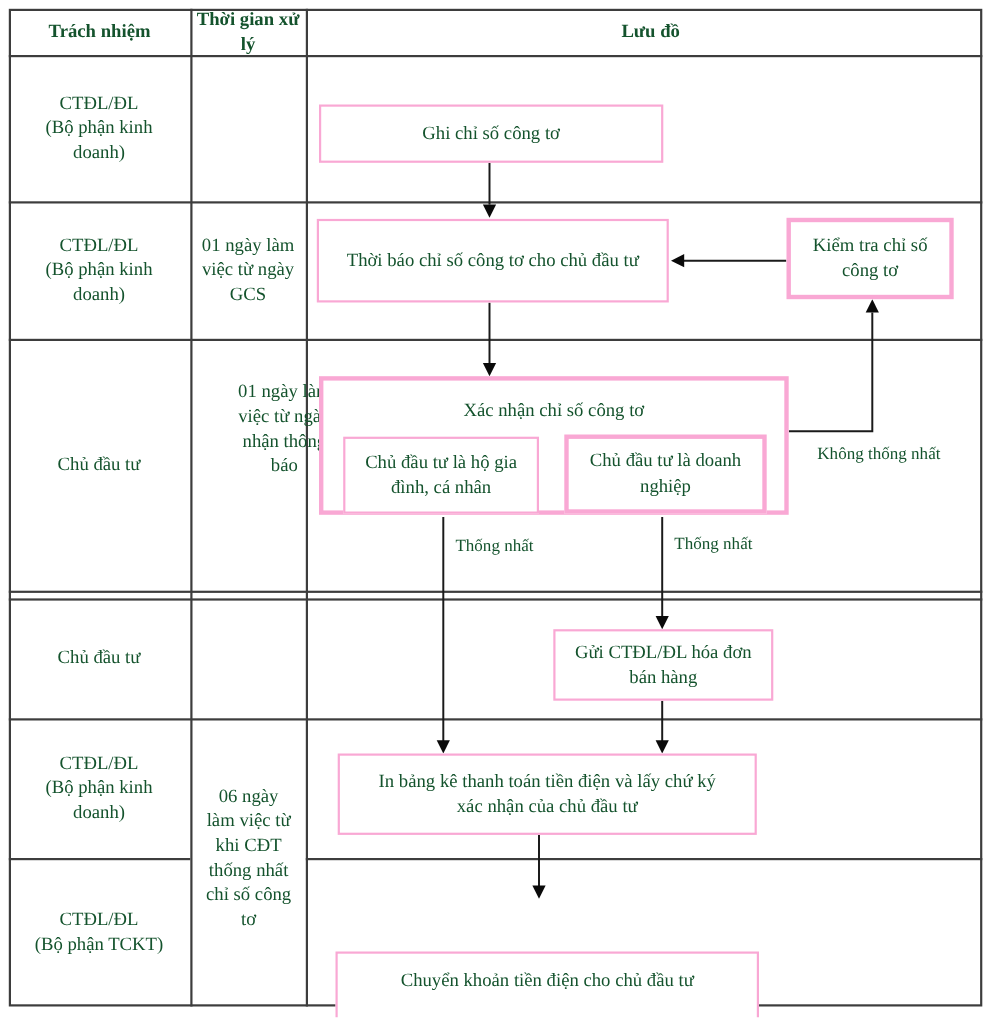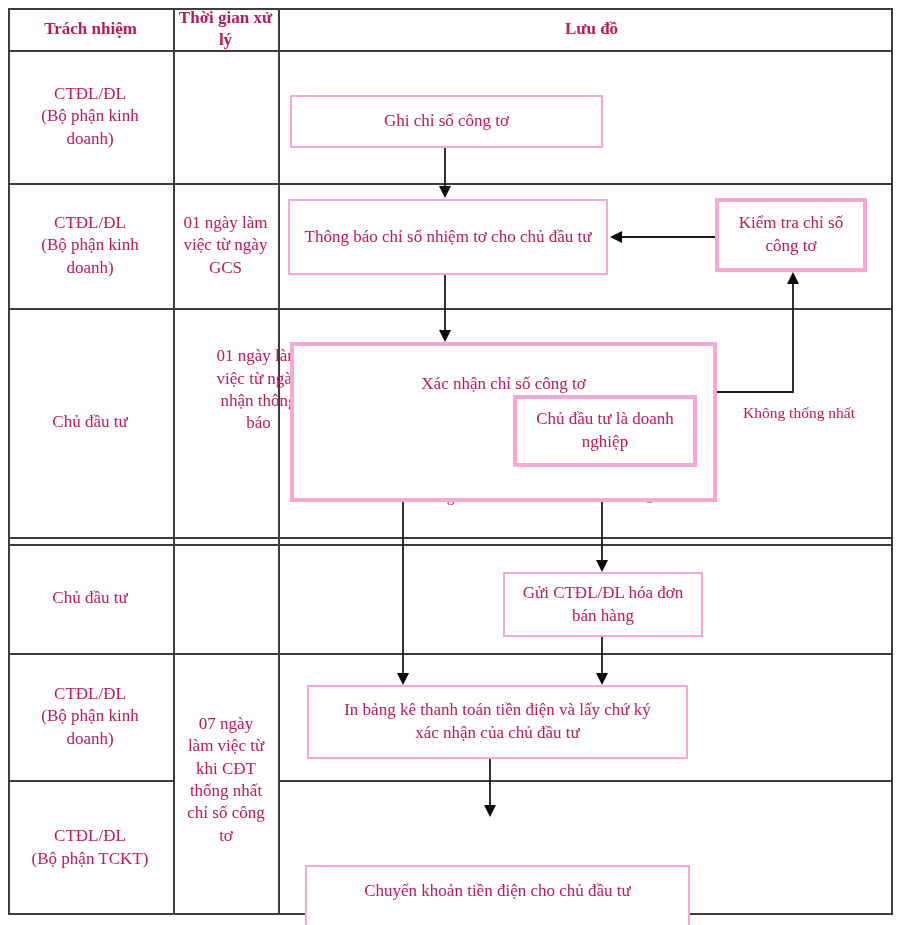--- a/index.html
+++ b/index.html
@@ -1,19 +1,19 @@
 <!DOCTYPE html>
 <html><head>
 <meta charset="utf-8">
 <style>
   html,body{margin:0;padding:0;background:#ffffff;}
   .page{
     position:relative;width:900px;height:925px;background:#ffffff;
     font-family:"Liberation Serif","DejaVu Serif",serif;
-    color:#be185d;overflow:hidden;
+    color:#14532d;overflow:hidden;
   }
   
   .grid{position:absolute;background:#3d3d3d;z-index:1;}
   .outer{
     position:absolute;left:8px;top:8px;width:885px;height:907px;
     border:2px solid #3d3d3d;box-sizing:border-box;z-index:1;background:transparent;
   }
   
   .cell{
     position:absolute;display:flex;flex-direction:column;align-items:center;justify-content:center;
@@ -85,21 +85,21 @@
     <span style="display:block;">(Bộ phận TCKT)</span>
   </div>
 
   <div class="cell" style="left:183px;top:183px;width:85px;height:125px;">
     <span>01 ngày làm việc từ ngày GCS</span>
   </div>
   <div class="cell" style="left:183px;top:315px;width:85px;height:150px;margin-left:33px;">
     <span>01 ngày làm việc từ ngày nhận thông báo</span>
   </div>
   <div class="cell" style="left:185px;top:665px;width:82px;height:230px;">
-    <span>07 ngày làm việc từ khi CĐT thống nhất chỉ số công tơ</span>
+    <span>06 ngày làm việc từ khi CĐT thống nhất chỉ số công tơ</span>
   </div>
 
   <svg class="connectors" width="900" height="925" viewBox="0 0 900 925">
     <g stroke="#1a1a1a" stroke-width="1.8" fill="none">
       <line x1="445" y1="148" x2="445" y2="186"></line>
       <line x1="715" y1="237" x2="621" y2="237"></line>
       <line x1="445" y1="275" x2="445" y2="331"></line>
       <polyline points="717,392 793,392 793,284"></polyline>
       <line x1="403" y1="470" x2="403" y2="674"></line>
       <line x1="602" y1="470" x2="602" y2="561"></line>
@@ -116,31 +116,34 @@
       <polygon points="596,673 608,673 602,685"></polygon>
       <polygon points="484,805 496,805 490,817"></polygon>
     </g>
   </svg>
 
   <div class="fbox" style="left:290px;top:95px;width:313px;height:53px;">
     <span>Ghi chỉ số công tơ</span>
   </div>
 
   <div class="fbox" style="left:288px;top:199px;width:320px;height:76px;padding:0 14px;">
-    <span>Thông báo chỉ số nhiệm tơ cho chủ đầu tư</span>
+    <span>Thời báo chỉ số công tơ cho chủ đầu tư</span>
   </div>
 
   <div class="fbox thick" style="left:715px;top:198px;width:152px;height:74px;padding:0 12px;">
     <span>Kiểm tra chỉ số công tơ</span>
   </div>
 
-  <div class="fbox thick toptext" style="left:290px;top:342px;width:427px;height:160px;padding-top:27px;">
+  <div class="fbox thick toptext" style="left:290px;top:342px;width:427px;height:126px;padding-top:16px;">
     <span>Xác nhận chỉ số công tơ</span>
   </div>
 
+  <div class="fbox" style="left:312px;top:397px;width:178px;height:70px;padding:0 4px;">
+    <span>Chủ đầu tư là hộ gia đình, cá nhân</span>
+  </div>
 
   <div class="fbox thick" style="left:513px;top:395px;width:184px;height:72px;padding:0 16px;">
     <span>Chủ đầu tư là doanh nghiệp</span>
   </div>
 
   <div class="fbox" style="left:503px;top:572px;width:200px;height:65px;padding:0 10px;">
     <span>Gửi CTĐL/ĐL hóa đơn bán hàng</span>
   </div>
 
   <div class="fbox" style="left:307px;top:685px;width:381px;height:74px;padding:0 22px;">

